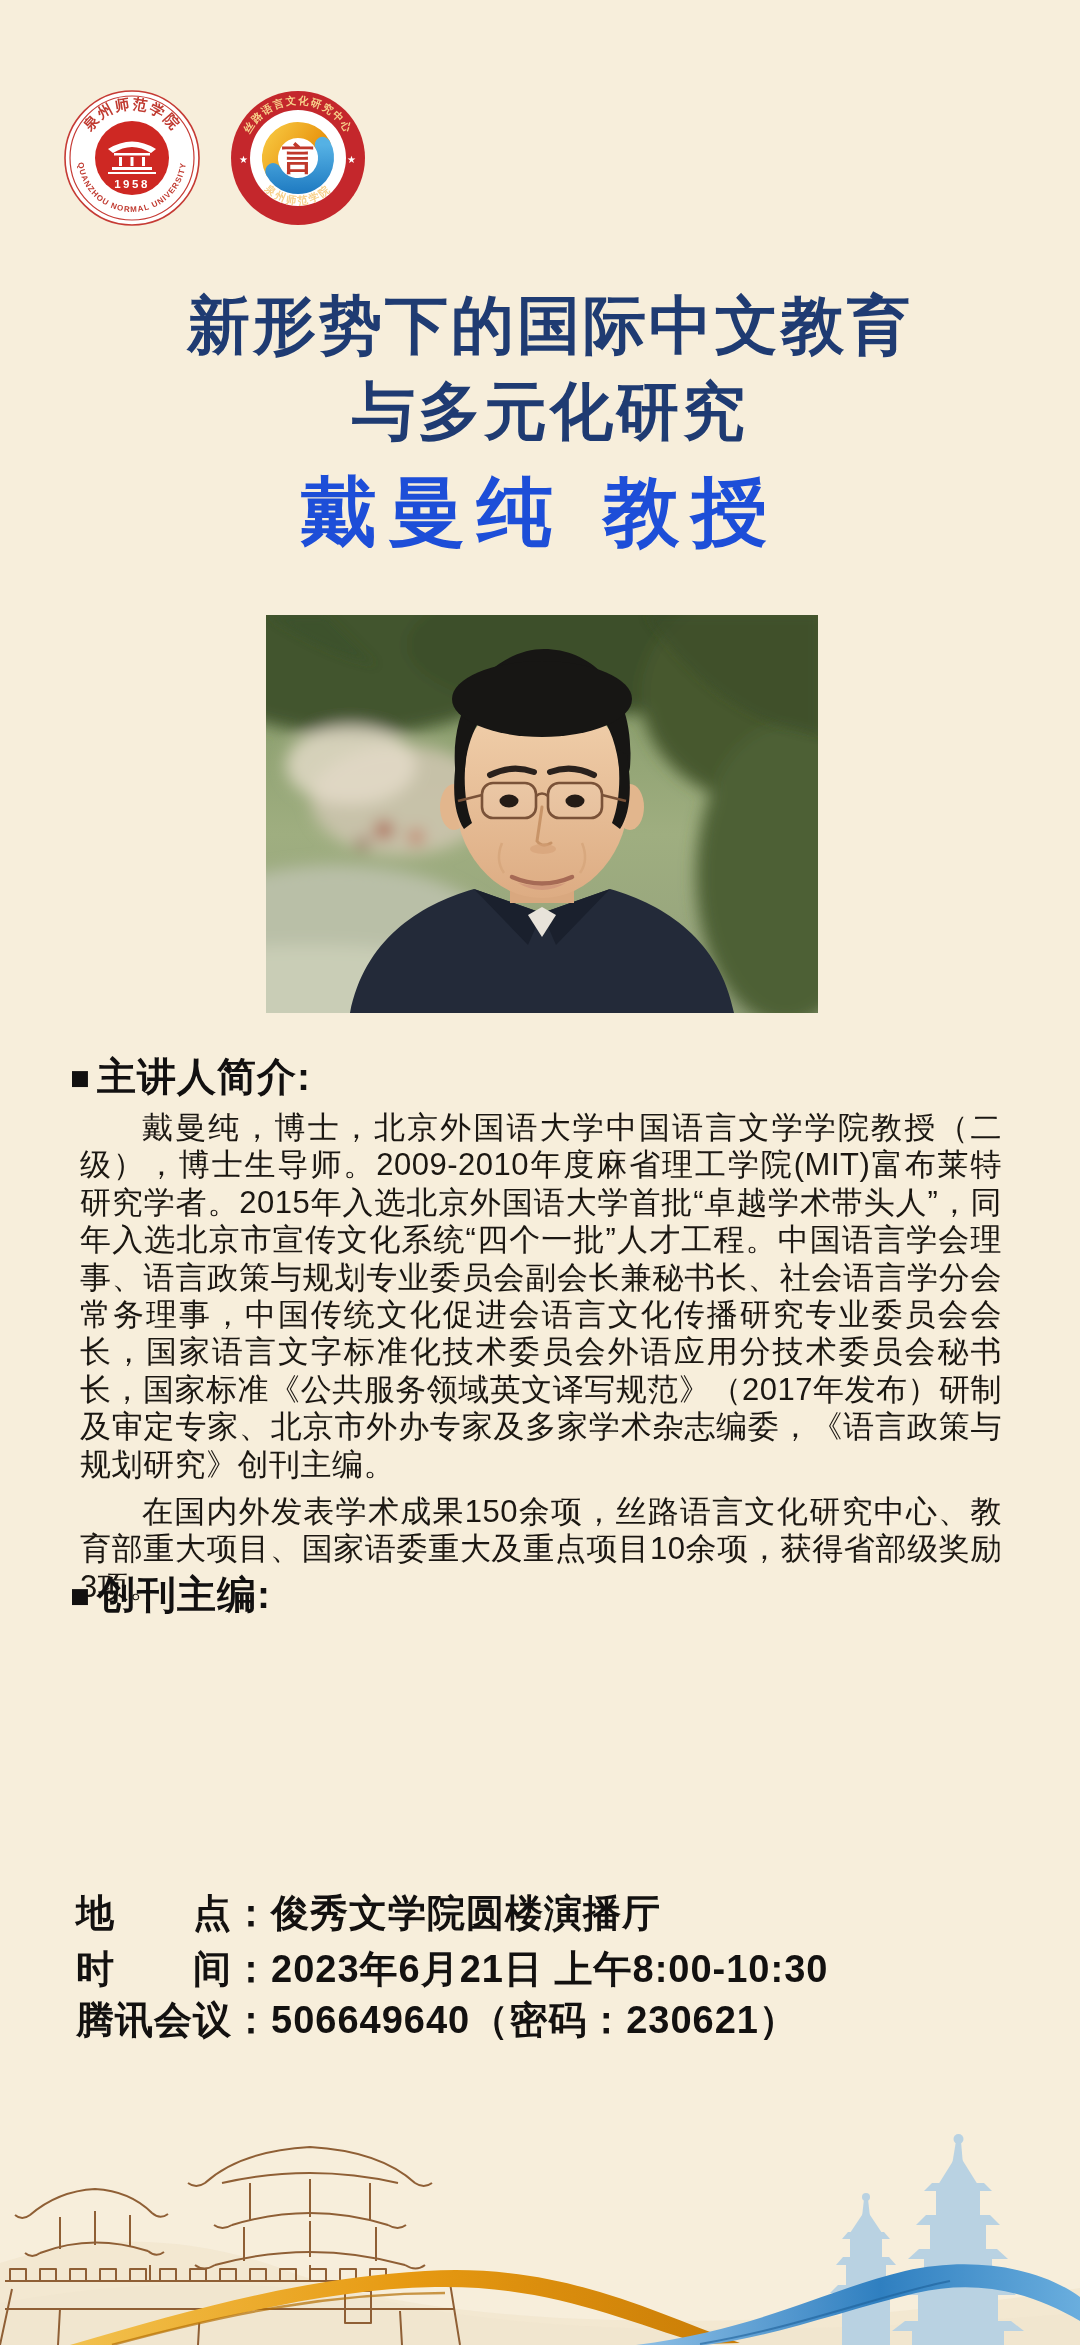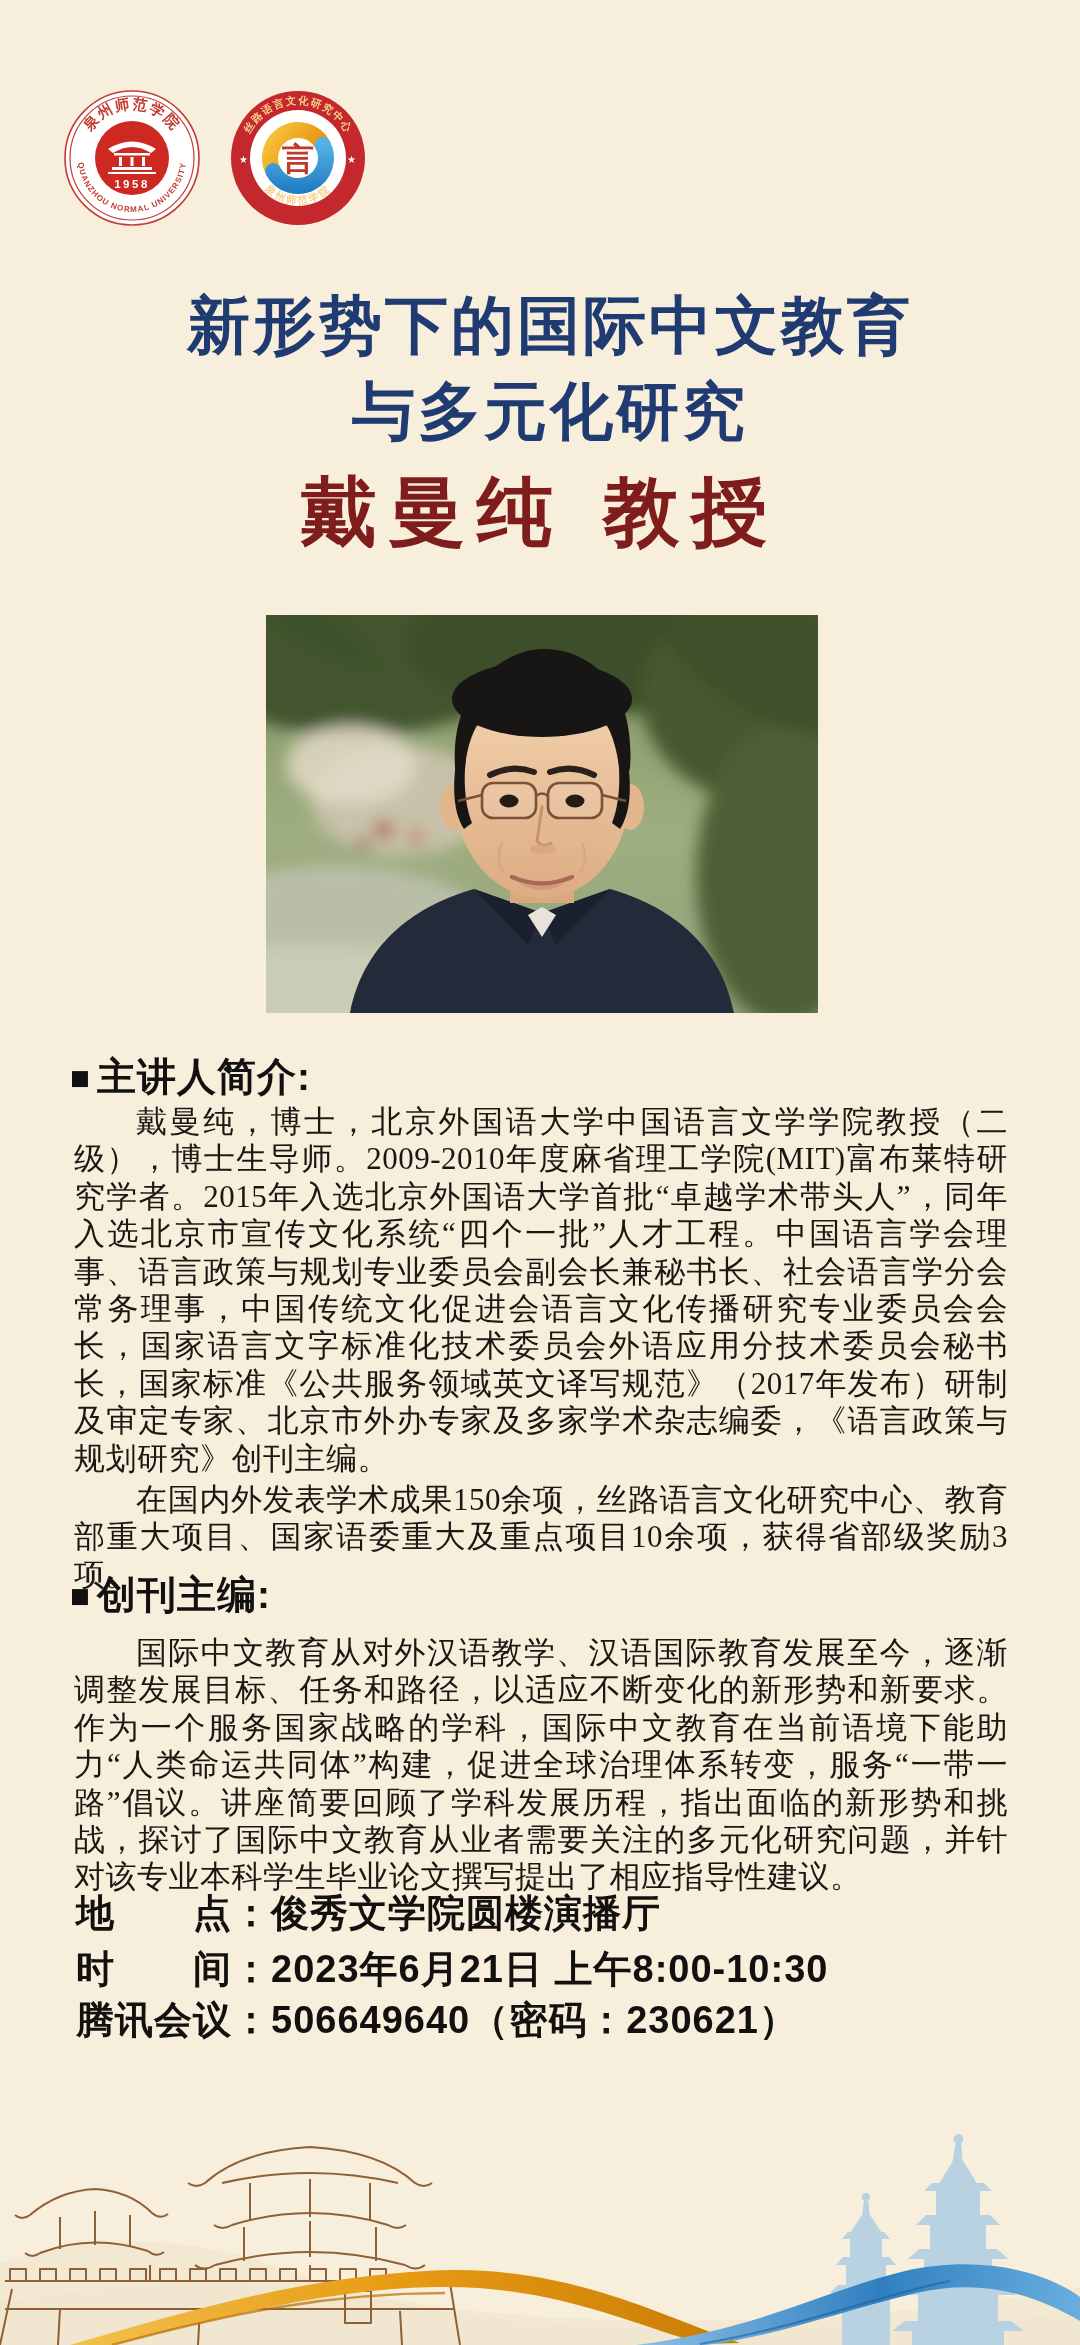--- a/index.html
+++ b/index.html
@@ -17,42 +17,42 @@
   .title {
     position:absolute; left:0; right:0; top:282px; text-align:center;
     color:#1f3b72; font-weight:900; font-size:63px; line-height:86px;
     letter-spacing:3px;
     padding-left:20px;
   }
   
   .speaker {
     position:absolute; left:0; right:0; top:462px; text-align:center;
     font-family:"DejaVu Serif", serif; font-weight:700; font-size:76px;
-    letter-spacing:12px; color:#7f1d1d;
+    letter-spacing:12px; color:#1d4ed8;
   }
   
   .photo {
     position:absolute; left:266px; top:615px; width:552px; height:398px;
     overflow:hidden;
   }
   .photo svg { display:block; width:100%; height:100%; }
   
   .sec-heading {
     position:absolute; left:70px; font-size:39px; font-weight:800;
     letter-spacing:1px; color:#121010; display:flex; align-items:center;
   }
   .sec-heading .marker { font-size:33px; margin-right:6px; transform:translateY(1px); }
   .heading-intro   { top:1050px; }
   .heading-content { top:1568px; }
   .bodytext {
     position:absolute; left:70px; width:942px; font-size:31px;
     line-height:37.4px; text-align:justify; color:#1b1712;
     letter-spacing:0.5px;
   }
-  .bodytext p { text-indent:2em; margin:4px;font-family:Liberation Serif, serif; }
+  .bodytext p { text-indent:2em; margin:10px; }
   .block-intro   { top:1099px; }
   .block-content { top:1630px; }
   
   .detail {
     position:absolute; left:76px; font-size:38px; font-weight:800;
     letter-spacing:1px; color:#131110; white-space:nowrap;
   }
   .row-time    { top:1944px; }
   .row-place   { top:1888px; }
   .row-meeting { top:1995px; }
@@ -217,23 +217,20 @@
   </div>
   <div class="bodytext block-intro">
     <p>戴曼纯，博士，北京外国语大学中国语言文学学院教授（二级），博士生导师。2009-2010年度麻省理工学院(MIT)富布莱特研究学者。2015年入选北京外国语大学首批“卓越学术带头人”，同年入选北京市宣传文化系统“四个一批”人才工程。中国语言学会理事、语言政策与规划专业委员会副会长兼秘书长、社会语言学分会常务理事，中国传统文化促进会语言文化传播研究专业委员会会长，国家语言文字标准化技术委员会外语应用分技术委员会秘书长，国家标准《公共服务领域英文译写规范》（2017年发布）研制及审定专家、北京市外办专家及多家学术杂志编委，《语言政策与规划研究》创刊主编。</p>
     <p>在国内外发表学术成果150余项，丝路语言文化研究中心、教育部重大项目、国家语委重大及重点项目10余项，获得省部级奖励3项。</p>
   </div>
 
   <div class="sec-heading heading-content">
     <span class="marker">■</span>
     <span>创刊主编:</span>
   </div>
-  <div class="bodytext block-content">
-    <p>国际中文教育从对外汉语教学、汉语国际教育发展至今，逐渐调整发展目标、任务和路径，以适应不断变化的新形势和新要求。作为一个服务国家战略的学科，国际中文教育在当前语境下能助力“人类命运共同体”构建，促进全球治理体系转变，服务“一带一路”倡议。讲座简要回顾了学科发展历程，指出面临的新形势和挑战，探讨了国际中文教育从业者需要关注的多元化研究问题，并针对该专业本科学生毕业论文撰写提出了相应指导性建议。</p>
-  </div>
 
   <div class="detail row-time">
     <span>时　　间：</span><span>2023年6月21日 上午8:00-10:30</span>
   </div>
   <div class="detail row-place">
     <span>地　　点：</span><span>俊秀文学院圆楼演播厅</span>
   </div>
   <div class="detail row-meeting">
     <span>腾讯会议：</span><span>506649640（密码：230621）</span>
   </div>

